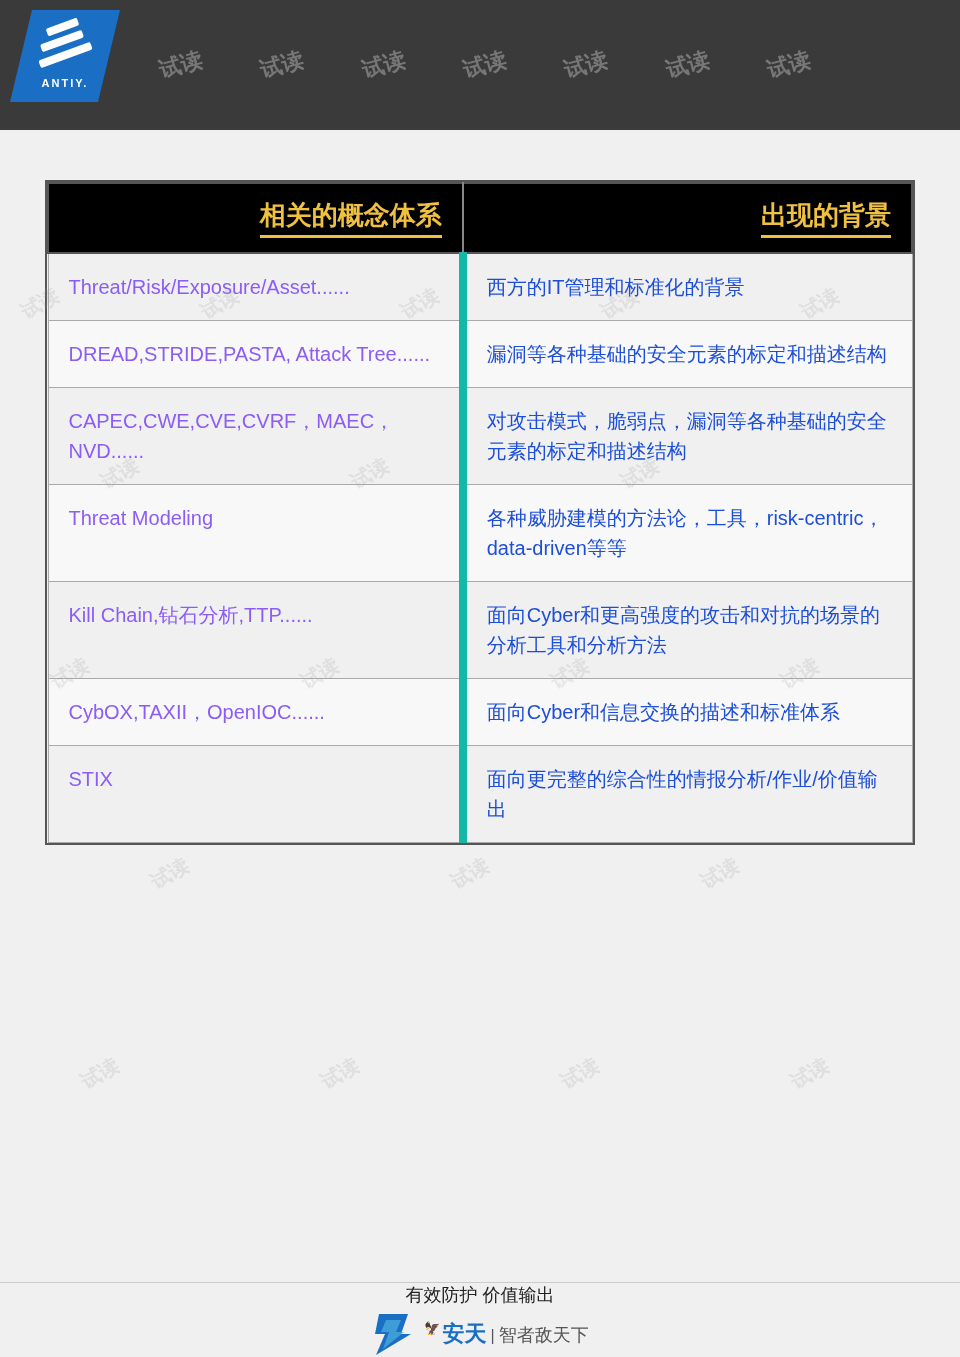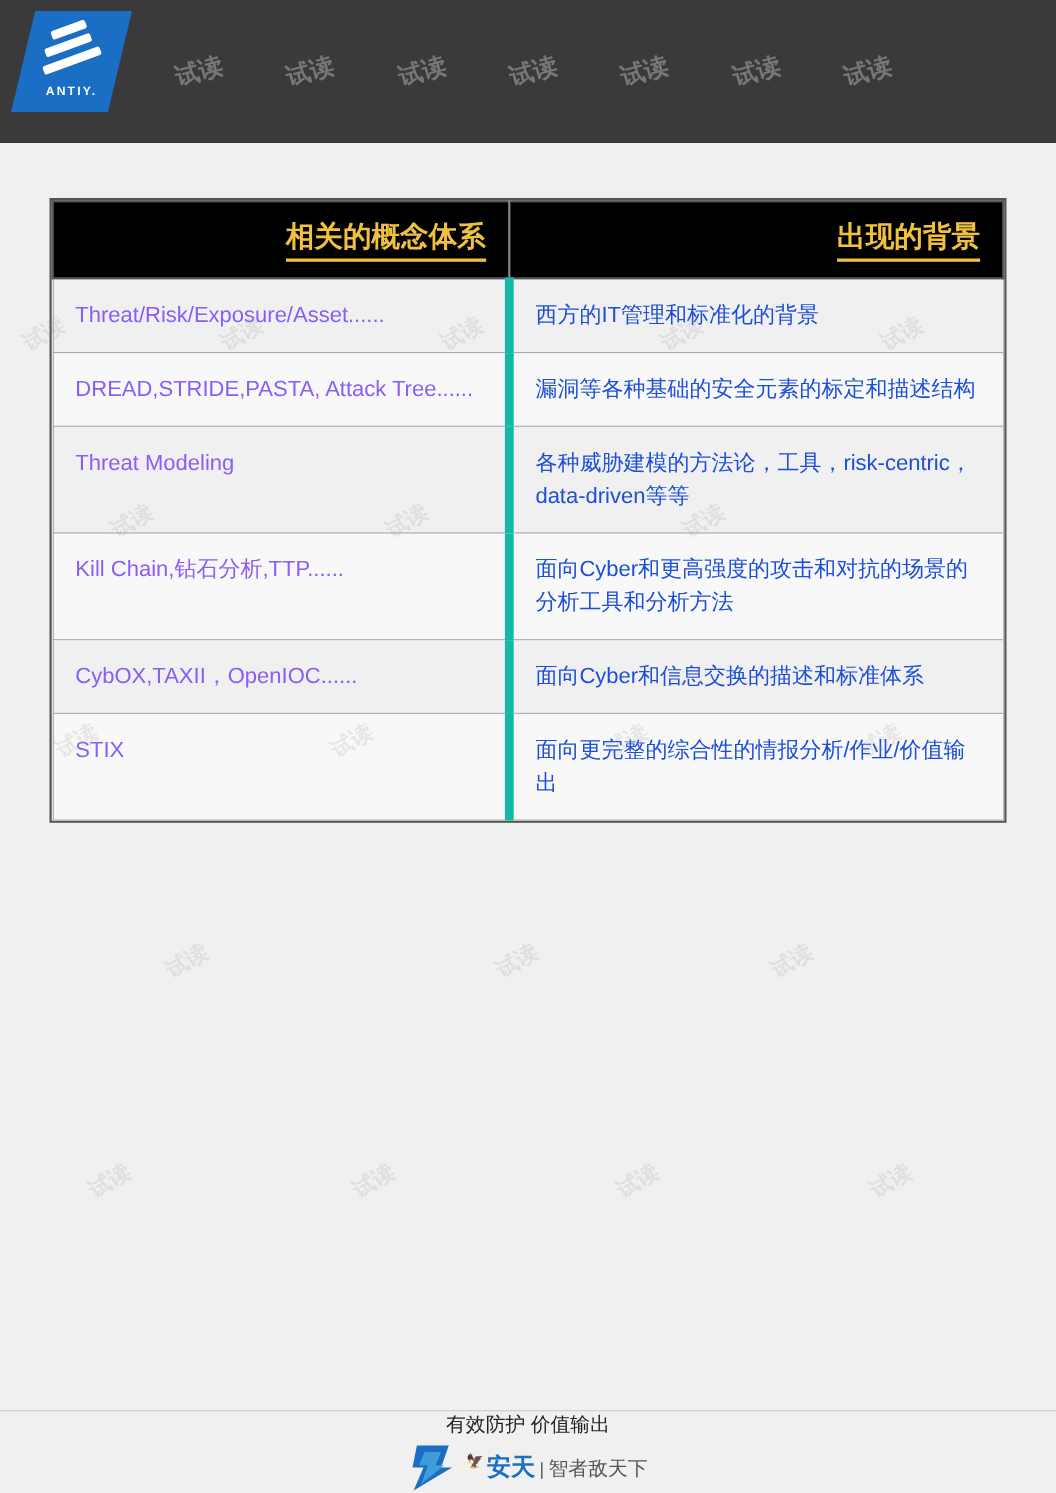--- a/index.html
+++ b/index.html
@@ -311,20 +311,24 @@
       <tbody id="table-body">
       <tr class="data-row">
             <td class="col-left">Threat/Risk/Exposure/Asset......</td>
             <td class="col-right">西方的IT管理和标准化的背景</td>
           </tr>
           <tr class="data-row">
             <td class="col-left">DREAD,STRIDE,PASTA, Attack Tree......</td>
             <td class="col-right">漏洞等各种基础的安全元素的标定和描述结构</td>
           </tr>
           <tr class="data-row">
+            <td class="col-left">CAPEC,CWE,CVE,CVRF，MAEC，NVD......</td>
+            <td class="col-right">对攻击模式，脆弱点，漏洞等各种基础的安全元素的标定和描述结构</td>
+          </tr>
+          <tr class="data-row">
             <td class="col-left">Threat Modeling</td>
             <td class="col-right">各种威胁建模的方法论，工具，risk-centric，data-driven等等</td>
           </tr>
           <tr class="data-row">
             <td class="col-left">Kill Chain,钻石分析,TTP......</td>
             <td class="col-right">面向Cyber和更高强度的攻击和对抗的场景的分析工具和分析方法</td>
           </tr>
           <tr class="data-row">
             <td class="col-left">CybOX,TAXII，OpenIOC......</td>
             <td class="col-right">面向Cyber和信息交换的描述和标准体系</td>

